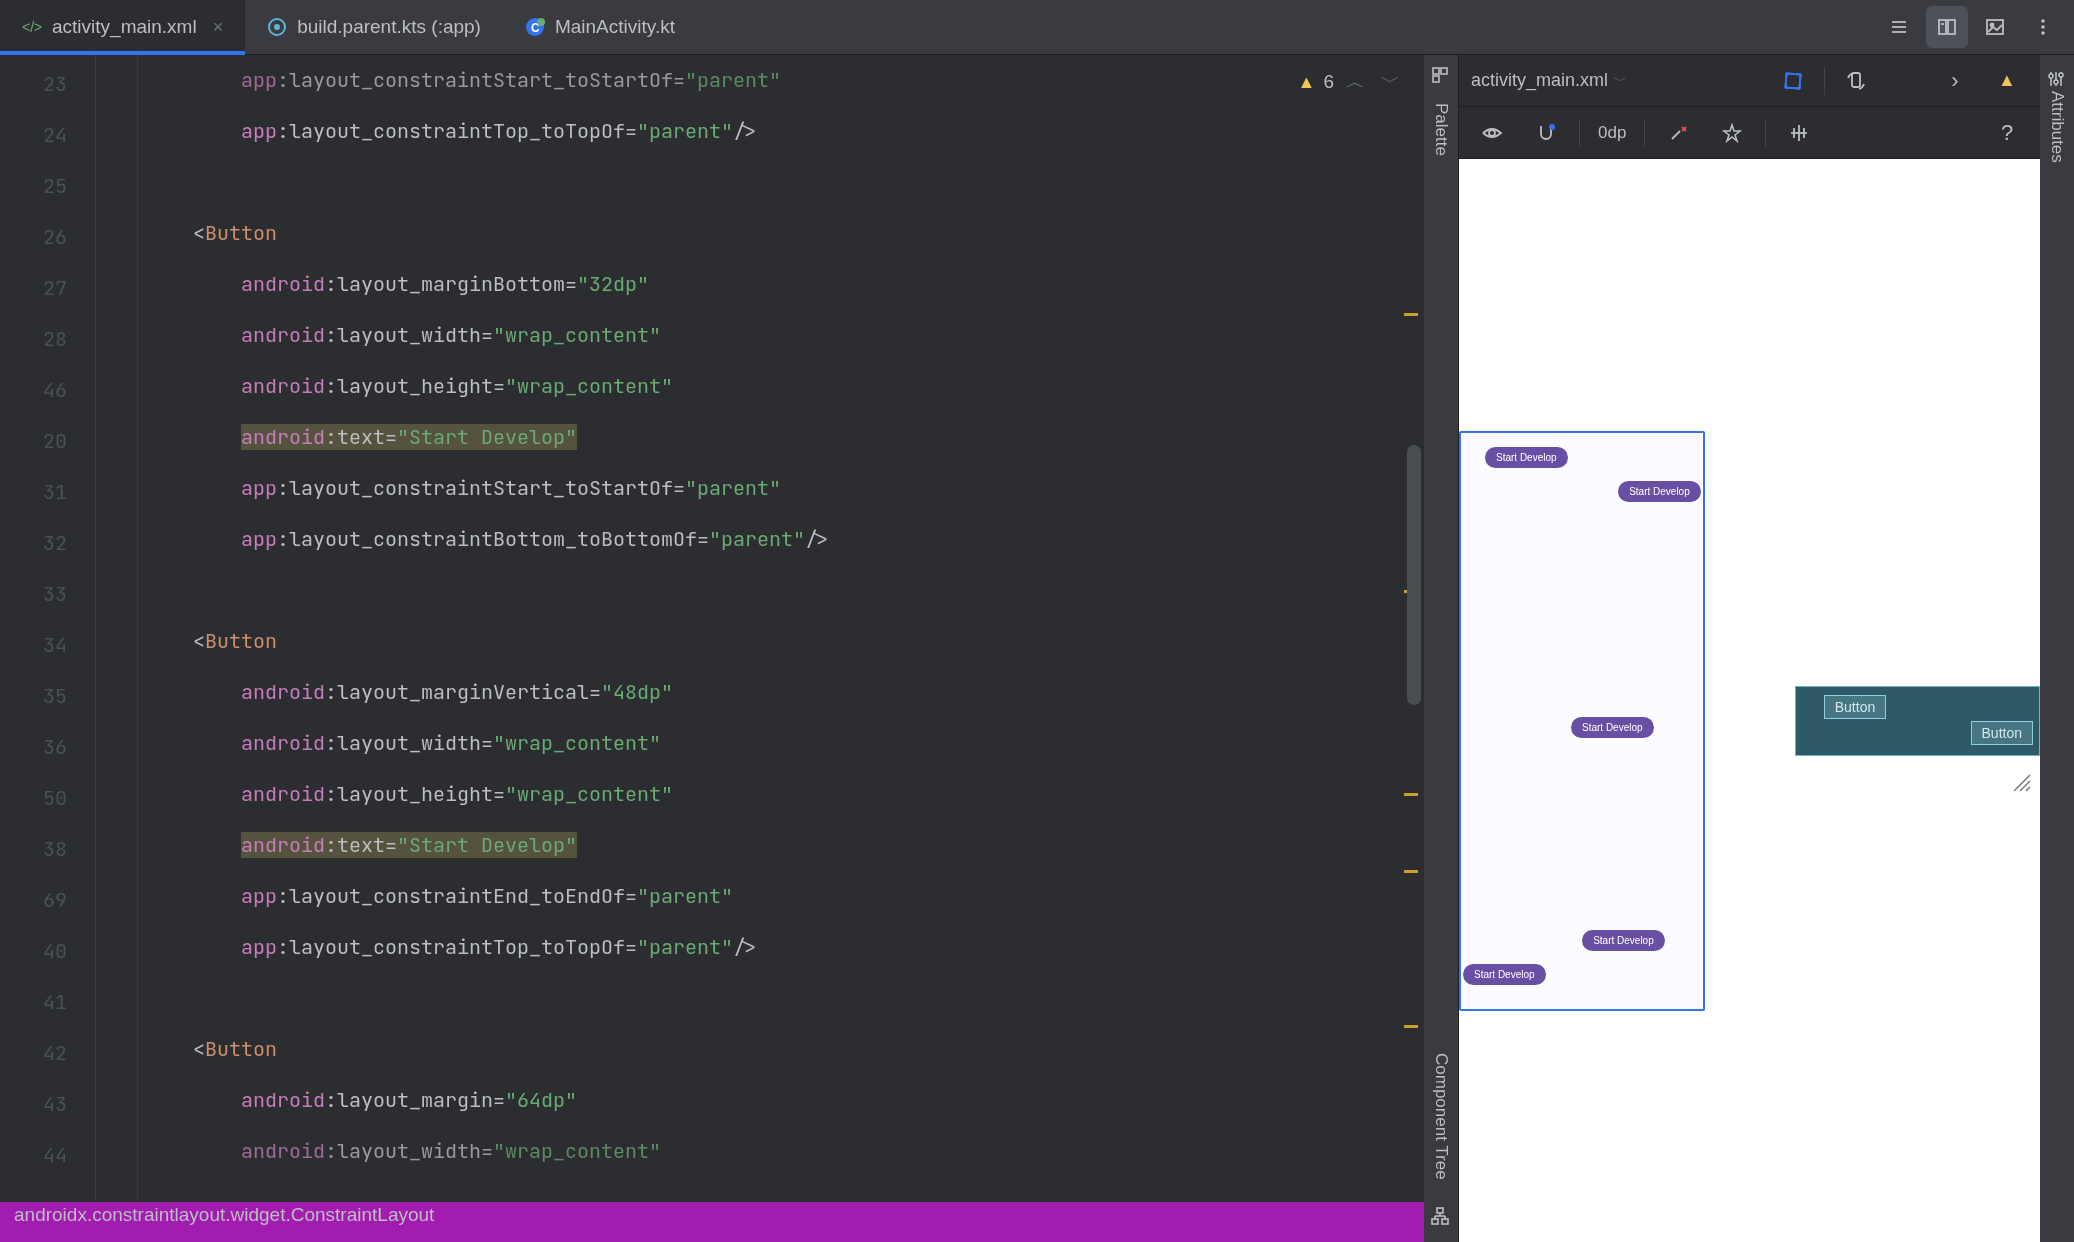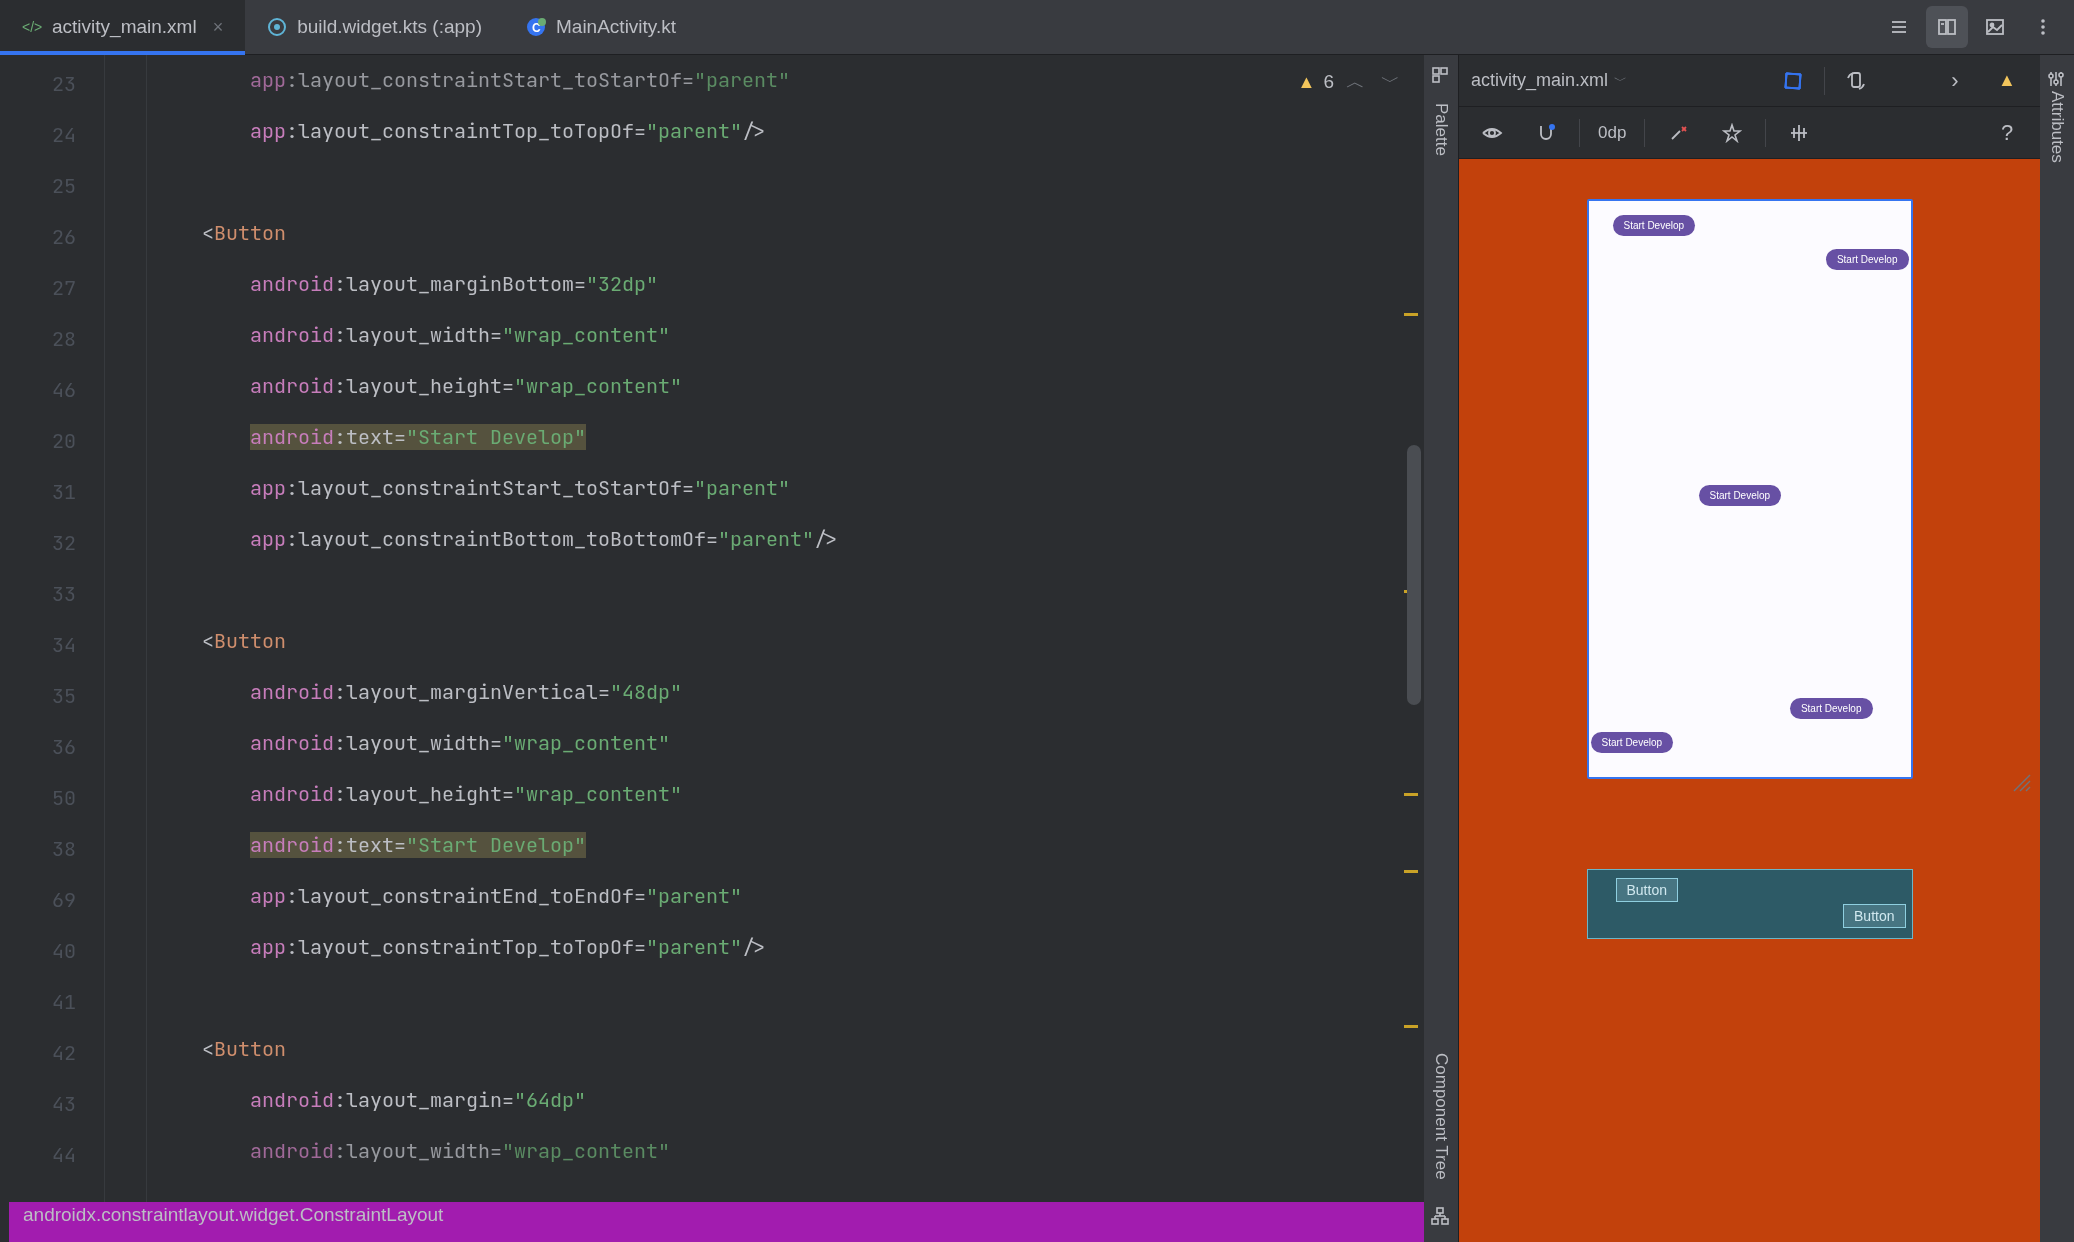--- a/index.html
+++ b/index.html
@@ -7,21 +7,21 @@
 .app { display:flex; flex-direction:column; height:100%; }
 .tabs { display:flex; align-items:center; background:#393b40; height:55px; border-bottom:1px solid #1e1f22; }
 .tab { display:flex; align-items:center; gap:10px; padding:0 22px; height:100%; cursor:pointer; color:#bcbec4; font-size:19px; }
 .tab.active { background:#2b2d30; position:relative; }
 .tab.active::after { content:''; position:absolute; bottom:-1px; left:0; right:0; height:4px; background:#3574f0; }
 .tab-icon { width:20px; height:20px; display:inline-flex; align-items:center; justify-content:center; }
 .close-x { color:#6f737a; font-size:18px; margin-left:6px; }
 .tabs-right { margin-left:auto; display:flex; align-items:center; gap:6px; padding-right:10px; }
 .tool-btn { width:42px; height:42px; display:flex; align-items:center; justify-content:center; border-radius:6px; cursor:pointer; color:#bcbec4; }
 .tool-btn.active { background:#4e5157; }
-.main { display:flex; flex:1; overflow:hidden;padding-left:9px; }
+.main { display:flex; flex:1; overflow:hidden; }
 .editor-pane { flex:1; display:flex; flex-direction:column; position:relative; }
 .editor-scroll { flex:1; display:flex; overflow:hidden; position:relative; }
 .gutter { width:95px; background:#2b2d30; padding-top:4px; text-align:right; color:#4b5059; font-size:20px; font-family:'JetBrains Mono','Consolas',monospace; user-select:none; }
 .gutter div { height:51px; line-height:51px; padding-right:28px; }
 .gutter-sep { position:absolute; left:95px; top:0; bottom:0; width:1px; background:#373a3e; }
 .guide { position:absolute; left:137px; top:0; bottom:0; width:1px; background:#373a3e; }
 .code { flex:1; font-family:'JetBrains Mono','Consolas',monospace; font-size:20px; line-height:51px; padding-left:50px; white-space:pre; color:#bcbec4; position:relative; }
 .code-line { height:51px; }
 .sp-ns { color:#c77dbb; }
 .sp-attr { color:#bcbec4; }
@@ -38,21 +38,21 @@
 .status-bar { height:40px; background:#a21caf; color:#bcbec4; padding-left:14px; font-size:19px; display:flex; align-items:flex-start; padding-top:2px; }
 .side-tab { width:34px; background:#393b40; display:flex; flex-direction:column; align-items:center; padding-top:10px; gap:10px; }
 .side-tab-label { writing-mode:vertical-rl; font-size:17px; color:#bcbec4; padding:6px 0; cursor:pointer; }
 .side-icon { width:22px; height:22px; color:#bcbec4; }
 .preview-pane { width:582px; background:#2b2d30; display:flex; flex-direction:column; border-left:1px solid #1e1f22; }
 .preview-toolbar { height:52px; display:flex; align-items:center; padding:0 12px; gap:10px; border-bottom:1px solid #1e1f22; }
 .file-dd { font-size:18px; color:#bcbec4; display:flex; align-items:center; gap:6px; cursor:pointer; }
 .tb-sep { width:1px; height:28px; background:#43454a; }
 .preview-toolbar2 { height:52px; display:flex; align-items:center; padding:0 12px; gap:12px; border-bottom:1px solid #1e1f22; }
 .odp { font-size:17px; color:#bcbec4; padding:0 6px; }
-.canvas { flex:1; background:#c2410c; position:relative; padding-top:40px; display:flex; flex-direction:column; align-items:center; gap:90px; overflow:hidden; }
+.canvas { flex:1; background:#ffffff; position:relative; padding-top:40px; display:flex; flex-direction:row; align-items:center; gap:90px; overflow:hidden; }
 .device { width:326px; height:580px; background:#fcfbff; border:2px solid #3574f0; position:relative; border-radius:2px; }
 .abtn { position:absolute; background:#6750a4; color:#fff; font-size:10px; font-weight:500; padding:5px 11px; border-radius:18px; white-space:nowrap; font-family:'Segoe UI',Arial,sans-serif; }
 .blueprint { width:326px; height:70px; background:#2d5a66; border:1px solid #6bb5c7; position:relative; }
 .bp-btn { position:absolute; border:1px solid #8fcfe0; color:#d0e8ef; font-size:14px; padding:3px 10px; background:rgba(150,200,215,0.25); }
 .tri-handle { position:absolute; right:6px; bottom:6px; width:24px; height:24px; }
 .attr-tab { width:34px; background:#393b40; display:flex; flex-direction:column; align-items:center; padding-top:14px; }
 .attr-label { writing-mode:vertical-rl; font-size:17px; color:#bcbec4; cursor:pointer; }
 svg { display:block; }
 </style>
 </head>
@@ -69,21 +69,21 @@
      <span>activity_main.xml</span>
      <span class="close-x">×</span>
    </div>
    <div class="tab">
      <span class="tab-icon">
           <svg width="20" height="20" viewBox="0 0 20 20">
             <circle cx="10" cy="10" r="8" fill="none" stroke="#5fb4d6" stroke-width="2"></circle>
             <circle cx="10" cy="10" r="3" fill="#5fb4d6"></circle>
           </svg>
         </span>
-     <span>build.widget.kts (:app)</span>
+     <span>build.parent.kts (:app)</span>
    </div>
    <div class="tab">
      <span class="tab-icon">
           <svg width="20" height="20" viewBox="0 0 20 20">
             <circle cx="10" cy="10" r="9" fill="#3574f0"></circle>
             <text x="6" y="15" font-size="12" fill="#fff" font-weight="bold">C</text>
             <circle cx="16" cy="5" r="4" fill="#6aab73"></circle>
           </svg>
         </span>
      <span>MainActivity.kt</span>

